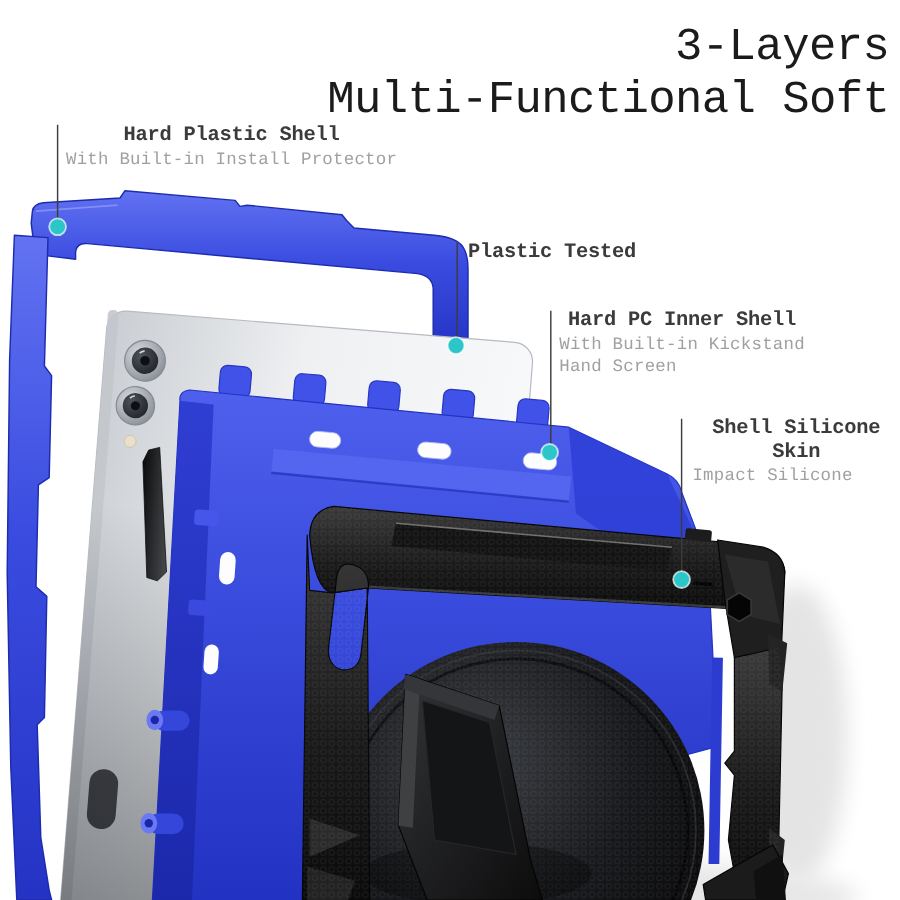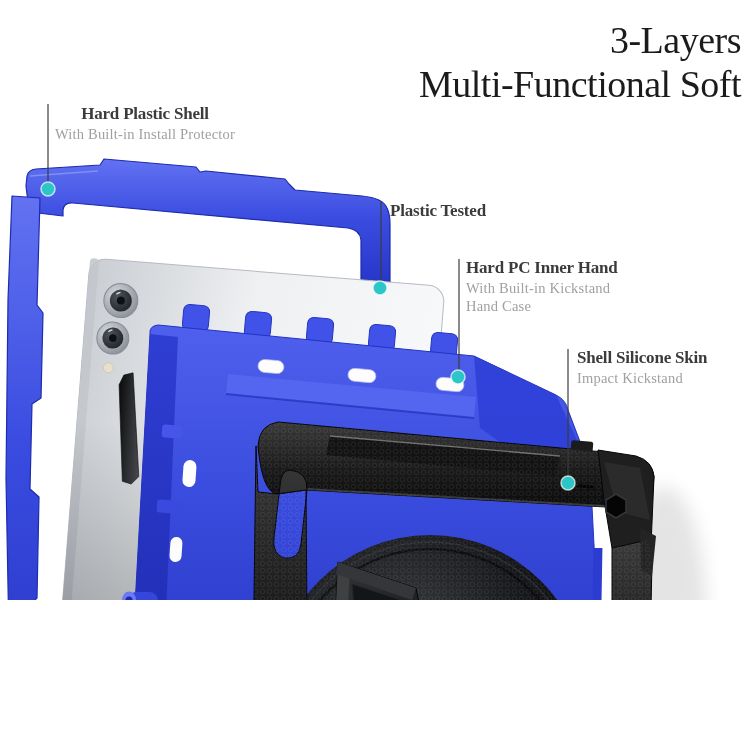--- a/index.html
+++ b/index.html
@@ -1,18 +1,18 @@
 <!DOCTYPE html>
 <html><head>
 <meta charset="utf-8">
 <style>
   html,body{margin:0;padding:0;background:#ffffff;}
   .stage{
-    position:relative;width:750px;height:600px;overflow:hidden;background:#ffffff;
-    font-family:Liberation Serif, serif;
+    position:relative;width:750px;height:750px;overflow:hidden;background:#ffffff;
+    font-family:Liberation Mono, monospace;
   }
   .render{position:absolute;left:0;top:0;width:750px;height:750px;}
   .title{
     position:absolute;top:18px;right:9px;text-align:right;
     color:#1b1b1b;font-size:38px;line-height:1.16;font-weight:300;letter-spacing:-0.5px;
   }
   .callout{position:absolute;}
   .callout .heading{
     display:block;font-size:17px;font-weight:bold;color:#3b3b3b;letter-spacing:-0.2px;line-height:1.15;text-align:center;
   }
@@ -225,23 +225,23 @@
   <div class="callout c1">
     <span class="heading">Hard Plastic Shell</span>
     <span class="sub">With Built-in Install Protector</span>
   </div>
 
   <div class="callout c2">
     <span class="heading">Plastic Tested</span>
   </div>
 
   <div class="callout c3">
-    <span class="heading">Hard PC Inner Hand</span>
+    <span class="heading">Hard PC Inner Shell</span>
     <span class="sub">With Built-in Kickstand</span>
-    <span class="sub" style="margin-top:0;">Hand Case</span>
+    <span class="sub" style="margin-top:0;">Hand Screen</span>
   </div>
 
   <div class="callout c4">
     <span class="heading">Shell Silicone Skin</span>
-    <span class="sub">Impact Kickstand</span>
+    <span class="sub">Impact Silicone</span>
   </div>
 
 </div>
 
 </body></html>

